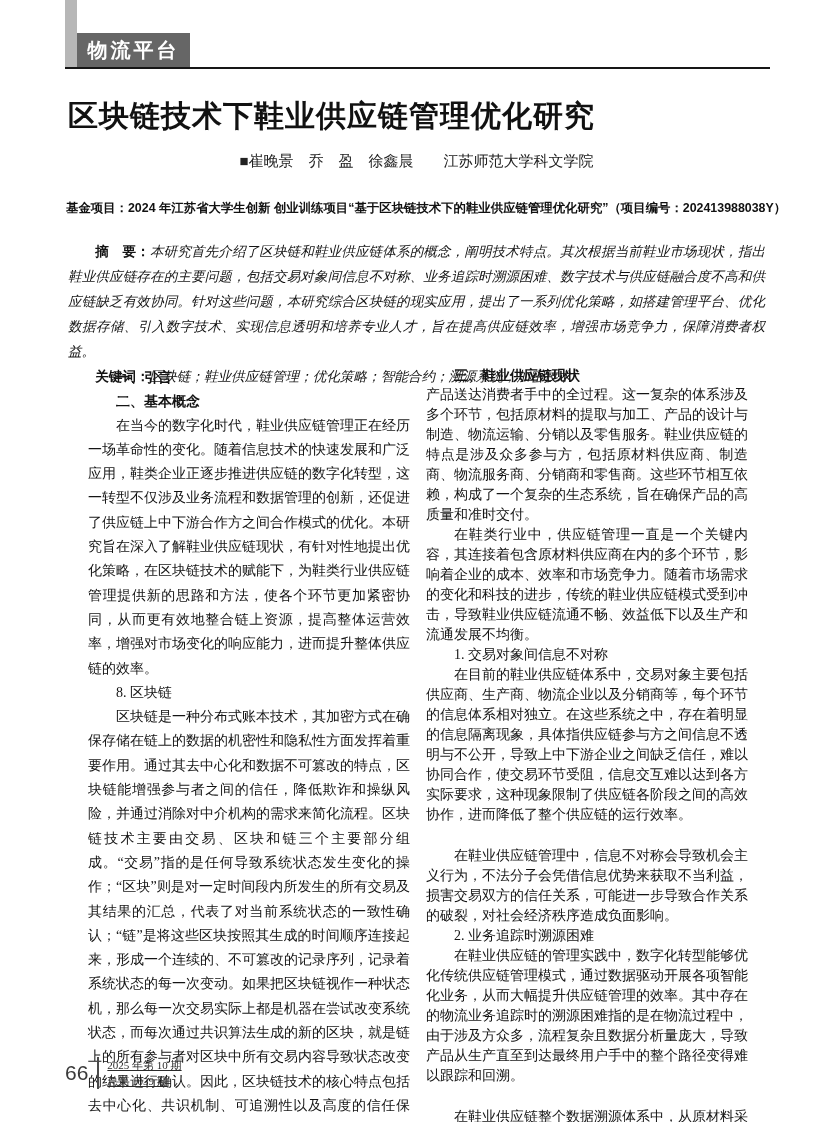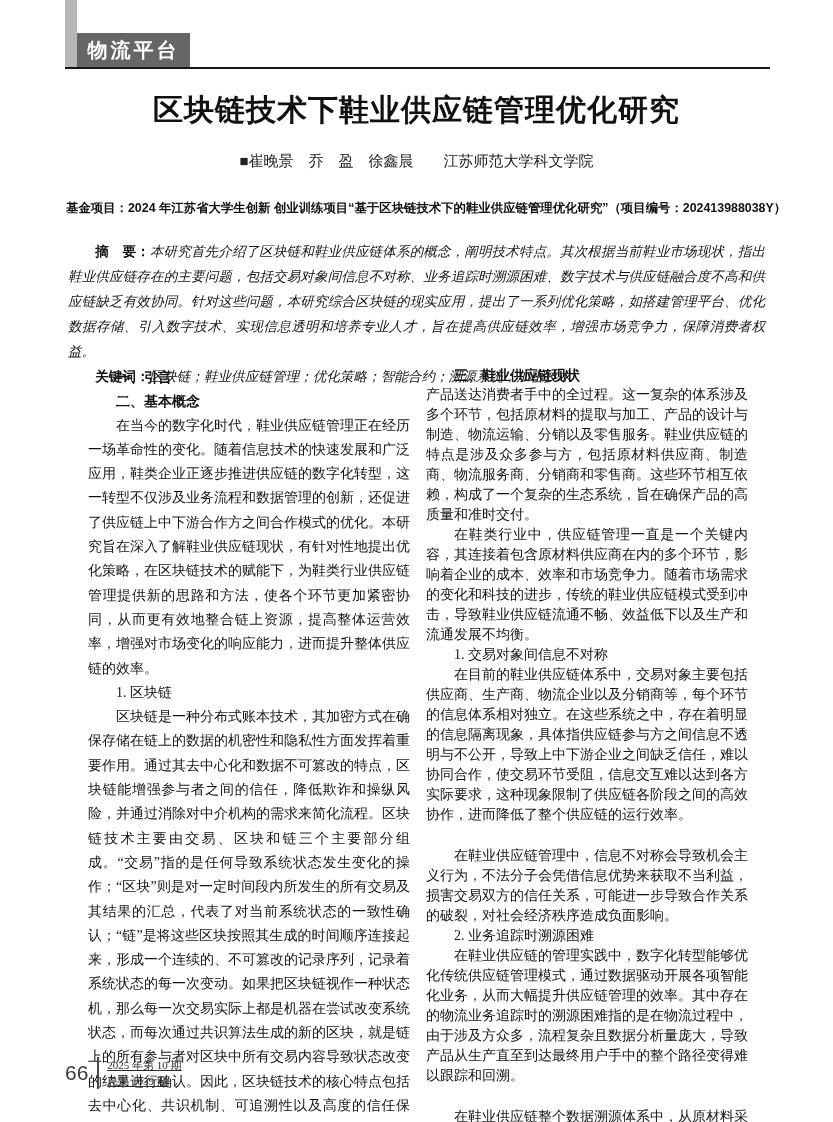--- a/index.html
+++ b/index.html
@@ -8,21 +8,21 @@
 
   
   .side-bar { position:absolute; left:65px; top:0; width:12px; height:67px; background:#b7b7b7; }
   .category-box { position:absolute; left:77px; top:33px; width:113px; height:34px; background:#666666;
                   display:flex; align-items:center; justify-content:center; }
   .category-box span { font-family:"Liberation Sans","DejaVu Sans",sans-serif; font-weight:bold;
                        font-size:20px; color:#ffffff; letter-spacing:3px; }
   .header-rule { position:absolute; left:65px; top:67px; width:705px; height:2px; background:#161616; }
 
   
-  .paper-title { position:absolute; left:68px; top:90px; width:697px; text-align:center;
+  .paper-title { position:absolute; left:68px; top:96px; width:697px; 
                  font-size:30px; font-weight:bold; letter-spacing:1px; color:#111; }
   .authors-line { position:absolute; left:68px; top:152px; width:697px; text-align:center;
                   font-family:"Liberation Sans","DejaVu Sans",sans-serif; font-size:15px; color:#222; }
 
   
   .fund-line { position:absolute; left:66px; top:200px; width:701px;
                font-family:"Liberation Sans","DejaVu Sans",sans-serif; font-weight:bold;
                font-size:12.4px; white-space:nowrap; color:#111; }
 
   
@@ -70,21 +70,21 @@
 <div class="abstract-block">
   <p class="abstract-para"><span class="lead">摘　要：</span><span class="kai">本研究首先介绍了区块链和鞋业供应链体系的概念，阐明技术特点。其次根据当前鞋业市场现状，指出鞋业供应链存在的主要问题，包括交易对象间信息不对称、业务追踪时溯源困难、数字技术与供应链融合度不高和供应链缺乏有效协同。针对这些问题，本研究综合区块链的现实应用，提出了一系列优化策略，如搭建管理平台、优化数据存储、引入数字技术、实现信息透明和培养专业人才，旨在提高供应链效率，增强市场竞争力，保障消费者权益。</span></p>
   <p class="keywords-para"><span class="lead">关键词：</span><span class="kai">区块链；鞋业供应链管理；优化策略；智能合约；溯源系统；加密技术</span></p>
 </div>
 
 <div class="columns">
   <div class="col col-left" id="col-left">
       <div class="blk h2">一、引言</div>
       <div class="blk h2">二、基本概念</div>
       <div class="blk p">在当今的数字化时代，鞋业供应链管理正在经历一场革命性的变化。随着信息技术的快速发展和广泛应用，鞋类企业正逐步推进供应链的数字化转型，这一转型不仅涉及业务流程和数据管理的创新，还促进了供应链上中下游合作方之间合作模式的优化。本研究旨在深入了解鞋业供应链现状，有针对性地提出优化策略，在区块链技术的赋能下，为鞋类行业供应链管理提供新的思路和方法，使各个环节更加紧密协同，从而更有效地整合链上资源，提高整体运营效率，增强对市场变化的响应能力，进而提升整体供应链的效率。</div>
-      <div class="blk h3">1. 区块链</div>
+      <div class="blk h3">8. 区块链</div>
       <div class="blk p">区块链是一种分布式账本技术，其加密方式在确保存储在链上的数据的机密性和隐私性方面发挥着重要作用。通过其去中心化和数据不可篡改的特点，区块链能增强参与者之间的信任，降低欺诈和操纵风险，并通过消除对中介机构的需求来简化流程。区块链技术主要由交易、区块和链三个主要部分组成。“交易”指的是任何导致系统状态发生变化的操作；“区块”则是对一定时间段内所发生的所有交易及其结果的汇总，代表了对当前系统状态的一致性确认；“链”是将这些区块按照其生成的时间顺序连接起来，形成一个连续的、不可篡改的记录序列，记录着系统状态的每一次变动。如果把区块链视作一种状态机，那么每一次交易实际上都是机器在尝试改变系统状态，而每次通过共识算法生成的新的区块，就是链上的所有参与者对区块中所有交易内容导致状态改变的结果进行确认。因此，区块链技术的核心特点包括去中心化、共识机制、可追溯性以及高度的信任保障。在供应链管理中，区块链技术的应用能够确保信息的实时可见与高度透明，有效评估并减少潜在风险，优化整体运作流程，提升整体的工作效率和生产水平。</div>
     </div>
   <div class="col col-right" id="col-right">
       <div class="blk h2">三、鞋业供应链现状</div>
       <div class="blk p-cont">产品送达消费者手中的全过程。这一复杂的体系涉及多个环节，包括原材料的提取与加工、产品的设计与制造、物流运输、分销以及零售服务。鞋业供应链的特点是涉及众多参与方，包括原材料供应商、制造商、物流服务商、分销商和零售商。这些环节相互依赖，构成了一个复杂的生态系统，旨在确保产品的高质量和准时交付。</div>
       <div class="blk p">在鞋类行业中，供应链管理一直是一个关键内容，其连接着包含原材料供应商在内的多个环节，影响着企业的成本、效率和市场竞争力。随着市场需求的变化和科技的进步，传统的鞋业供应链模式受到冲击，导致鞋业供应链流通不畅、效益低下以及生产和流通发展不均衡。</div>
       <div class="blk h3">1. 交易对象间信息不对称</div>
       <div class="blk p">在目前的鞋业供应链体系中，交易对象主要包括供应商、生产商、物流企业以及分销商等，每个环节的信息体系相对独立。在这些系统之中，存在着明显的信息隔离现象，具体指供应链参与方之间信息不透明与不公开，导致上中下游企业之间缺乏信任，难以协同合作，使交易环节受阻，信息交互难以达到各方实际要求，这种现象限制了供应链各阶段之间的高效协作，进而降低了整个供应链的运行效率。</div>
       <div class="blk p gap">在鞋业供应链管理中，信息不对称会导致机会主义行为，不法分子会凭借信息优势来获取不当利益，损害交易双方的信任关系，可能进一步导致合作关系的破裂，对社会经济秩序造成负面影响。</div>
       <div class="blk h3">2. 业务追踪时溯源困难</div>

